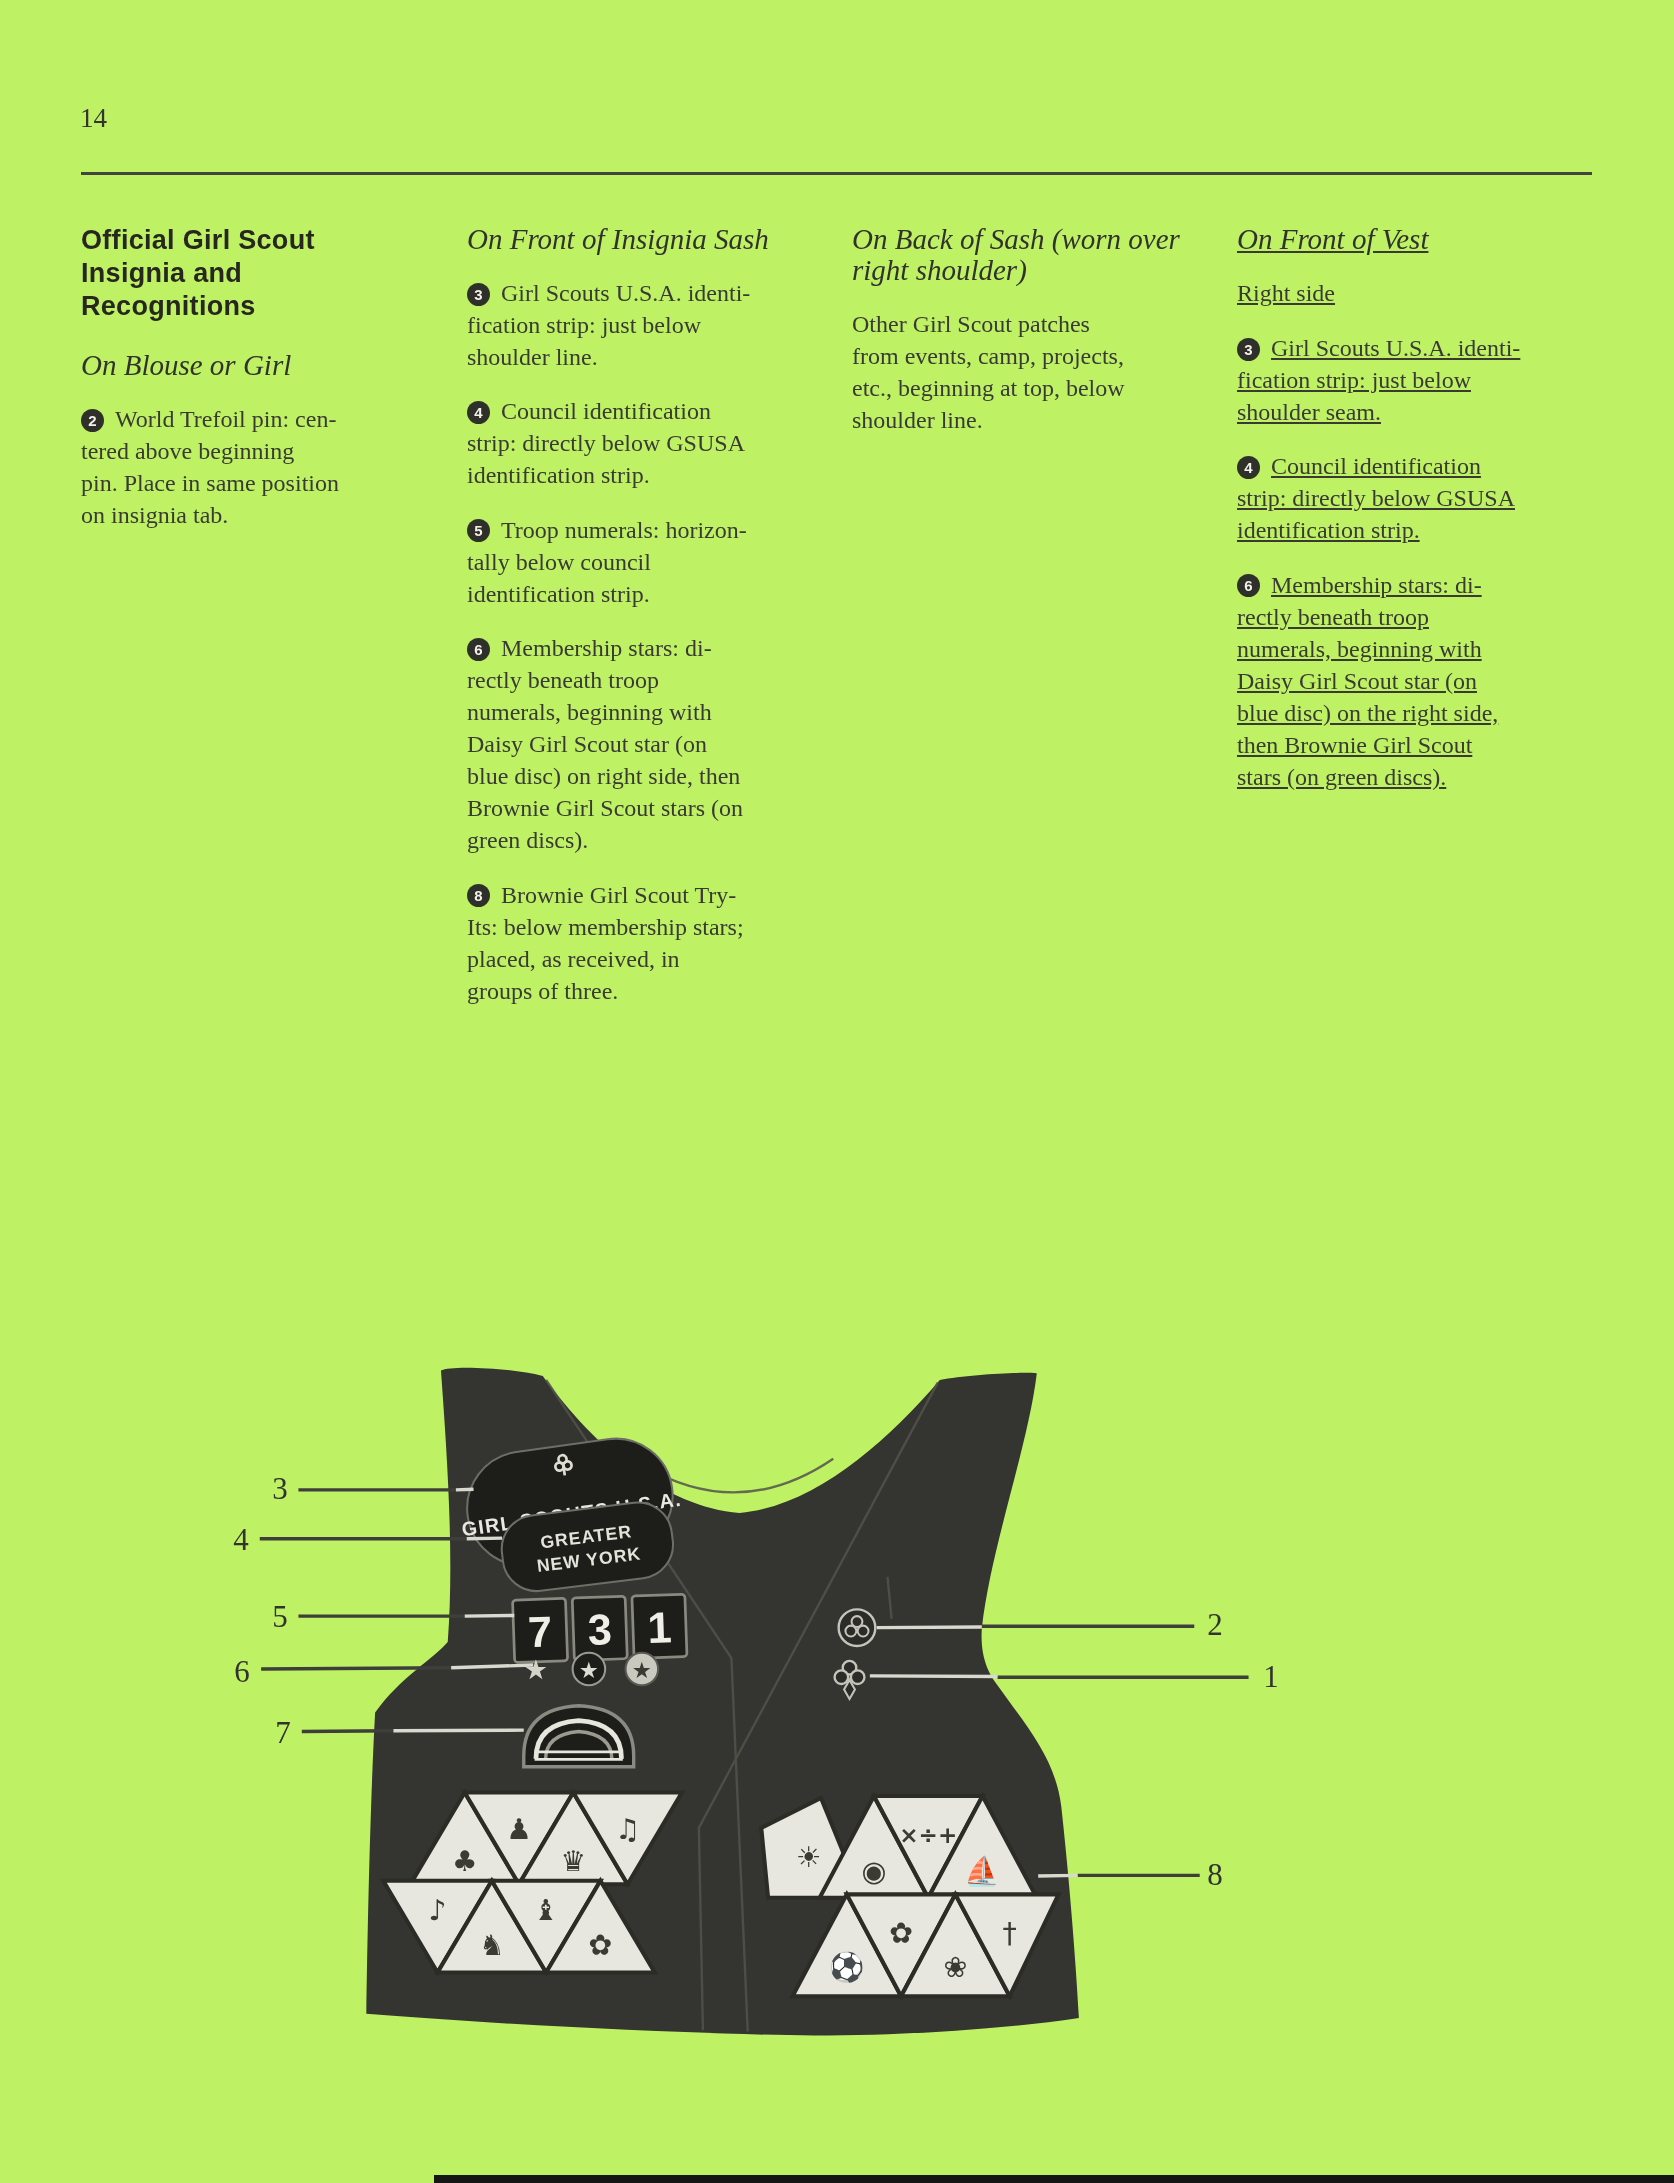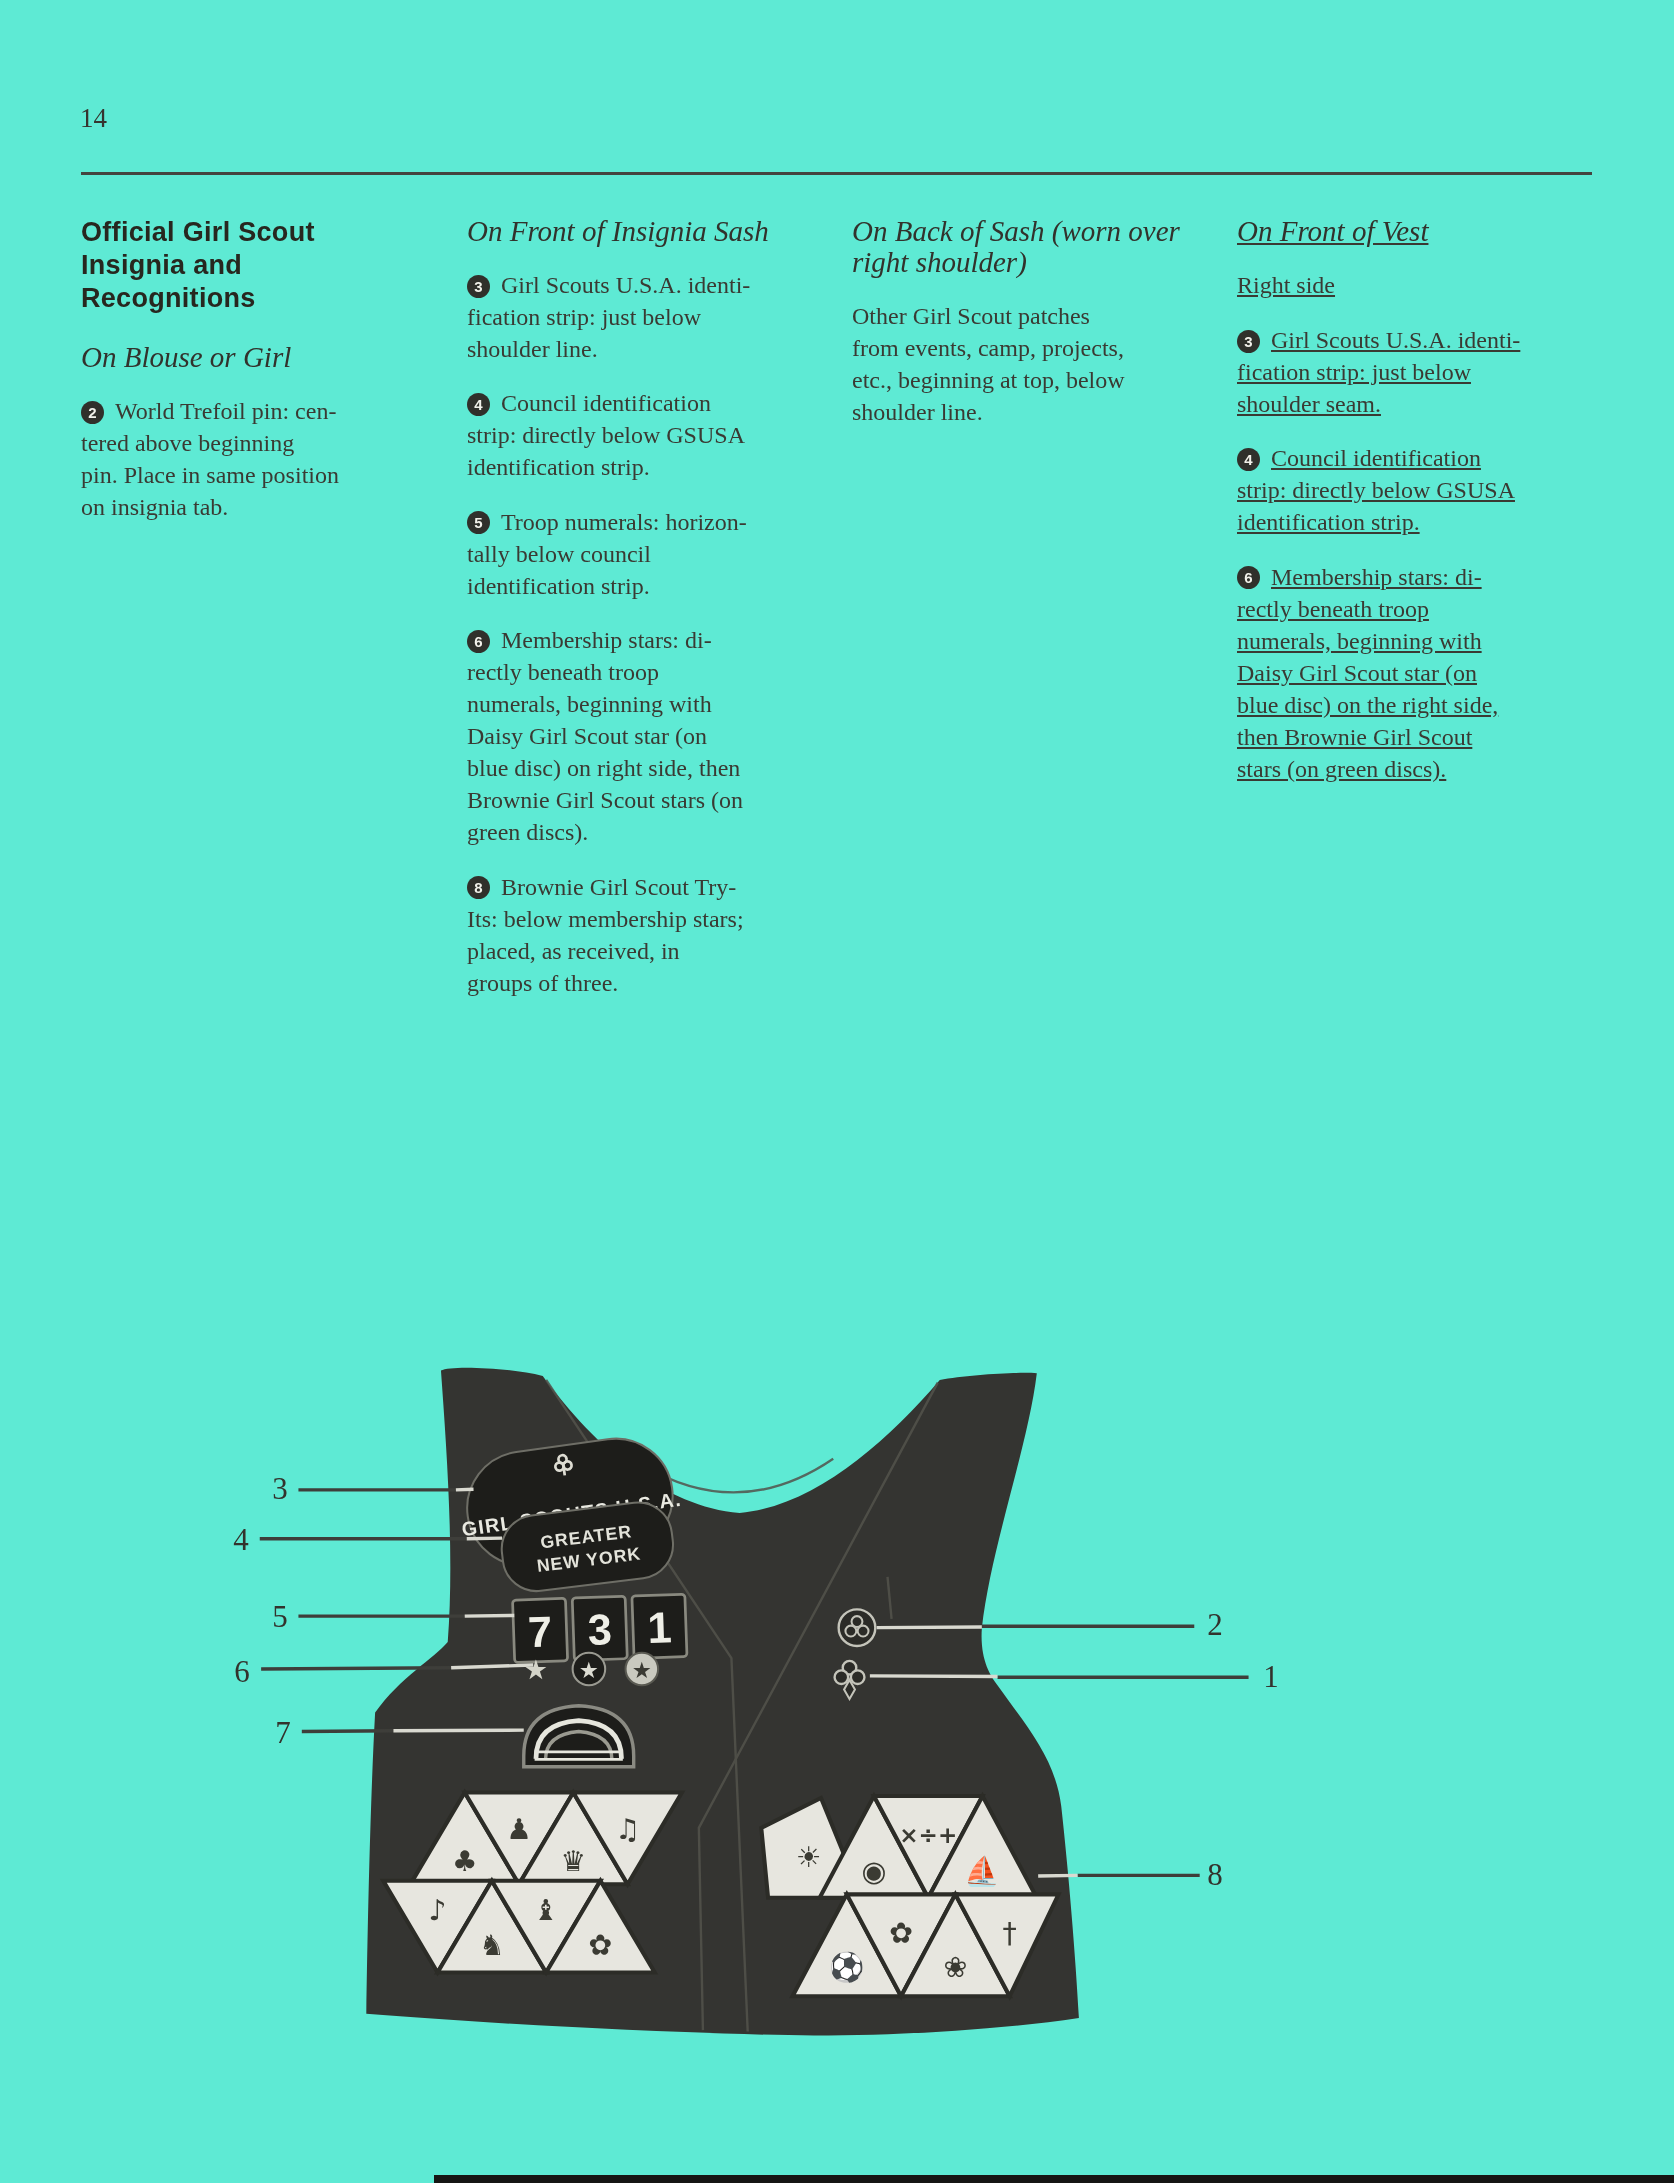--- a/index.html
+++ b/index.html
@@ -1,23 +1,23 @@
 <!DOCTYPE html>
 <html style="font-size:11px"><head>
 <meta charset="utf-8">
 <style>
   html,body{margin:0;padding:0;background:#e9e8e4;}
   .page{
     position:relative;width:1674px;height:2183px;margin:0 auto;
-    background:#5eead4;overflow:hidden;
+    background:#bef264;overflow:hidden;
     font-family:"Liberation Serif", serif;color:#2f2f2a;
   }
   .pageno{position:absolute;left:80px;top:103px;font-size:27px;color:#35352f;}
   .rule{position:absolute;left:81px;top:172px;width:1511px;height:3.4px;background:#44443f;}
-  .col{position:absolute;top:216px;font-size:24px;line-height:32px;color:#3a3a33;}
+  .col{position:absolute;top:224px;font-size:24px;line-height:32px;color:#3a3a33;}
   .col1{left:81px;width:367px;}
   .col2{left:467px;width:380px;}
   .col3{left:852px;width:380px;}
   .col4{left:1237px;width:370px;text-decoration:underline;}
   .heading{
     font-family:"Liberation Sans", sans-serif;font-weight:bold;
     font-size:27px;line-height:33px;color:#27271f;
     white-space:pre-line;margin:0 0 27px 0;letter-spacing:0.3px;
   }
   .subhead{font-style:italic;font-size:29px;line-height:31px;white-space:pre-line;margin:0 0 22px 0;color:#32322c;}

